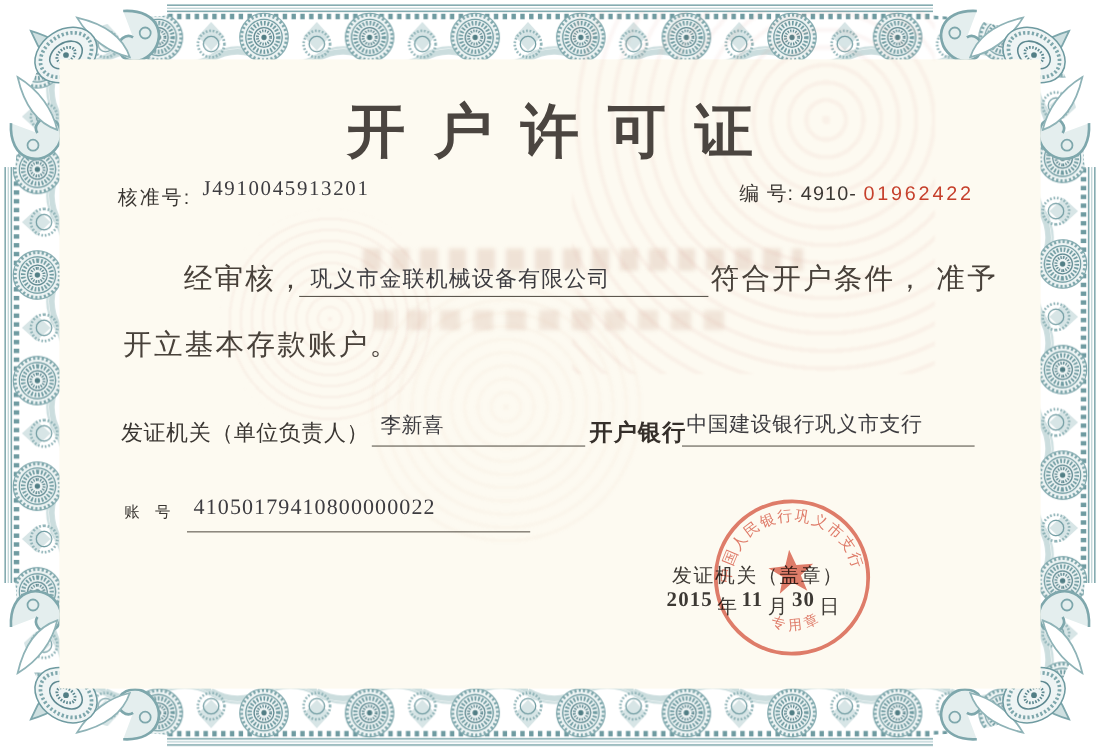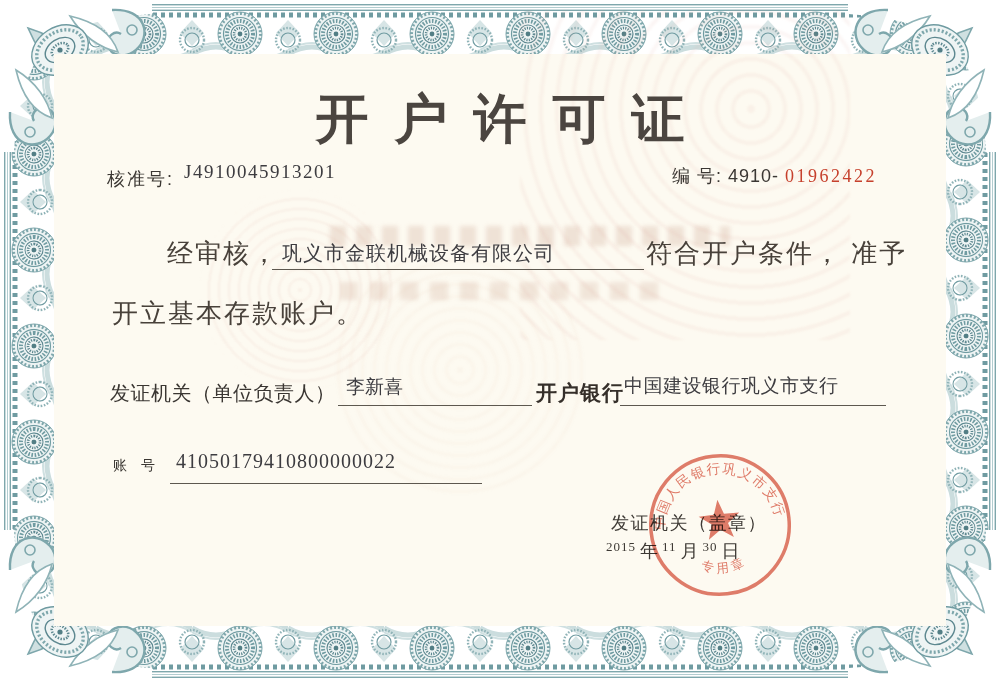--- a/index.html
+++ b/index.html
@@ -49,21 +49,21 @@
     font-family:"Liberation Serif", serif; font-weight:700; font-size:53px;
     color:#4b4540; letter-spacing:26px; text-indent:26px; }
 
   .label { color:#3b3733; }
   .serif-val { font-family:"Liberation Serif", serif; color:#3d3c40; }
   .uline { border-bottom:1.3px solid #5d584f; display:inline-block; }
 
   .row-approval { left:107px; top:167px; font-size:18px; letter-spacing:2px; }
   .approval-val { left:184px; top:161px; font-size:19px; letter-spacing:1.5px;font-family:Liberation Serif, serif; }
   .row-serial { left:672px; top:164px; font-size:18px; letter-spacing:1px; color:#3b3733; }
-  .serial-red { font-family:Liberation Serif, serif; letter-spacing:2.5px; }
+  .serial-red { font-family:Liberation Sans, sans-serif; letter-spacing:2.5px; }
 
   .big { font-size:26px; color:#48413a; letter-spacing:2px; }
   .audited { left:167px; top:236px; }
   .company-line { left:272px; top:232px; width:372px; height:38px; text-align:left; }
   .company-line .txt { font-size:20px; letter-spacing:1px; padding:8px 0 2px 10px; display:inline-block; }
   .qualify { left:646px; top:236px; }
   .line2 { left:112px; top:296px; }
 
   .row3-label { left:110px; top:380px; font-size:20px; color:#3a3632; letter-spacing:0.5px; }
   .rep-uline { left:338px; top:374px; width:194px; height:32px; }
@@ -71,21 +71,21 @@
   .bank-label { left:536px; top:379px; font-size:21px; color:#352f2a; font-weight:700; letter-spacing:1px; }
   .bank-uline { left:620px; top:373px; width:266px; height:33px; }
   .bank-uline .txt { font-size:19px; letter-spacing:0.5px; padding-left:4px; }
 
   .acct-label { left:113px; top:457px; font-size:14px; color:#3a3632; }
   .acct-uline { left:170px; top:450px; width:312px; height:34px; }
   .acct-uline .txt { font-size:20px; letter-spacing:1px; padding-left:6px; }
 
   .issuer { left:611px; top:511px; font-size:18px; color:#3d3934; letter-spacing:1.5px; }
   .dateline { left:606px; top:539px; font-size:18px; color:#3d3934; }
-  .dateline .num { font-family:"Liberation Serif", serif; font-size:13px; position:relative; top:-6px; letter-spacing:1px; }
+  .dateline .num { font-family:"Liberation Serif", serif; font-size:19px; position:relative; top:-6px; letter-spacing:1px;font-weight:bold; }
   .dateline .unit { margin:0 4px; }
 
   .seal { position:absolute; left:642px; top:447px; width:156px; height:156px;
     opacity:.82; transform:rotate(-6deg); mix-blend-mode:multiply; }
 </style>
 </head>
 <body>
 
 <div class="stage">
 

